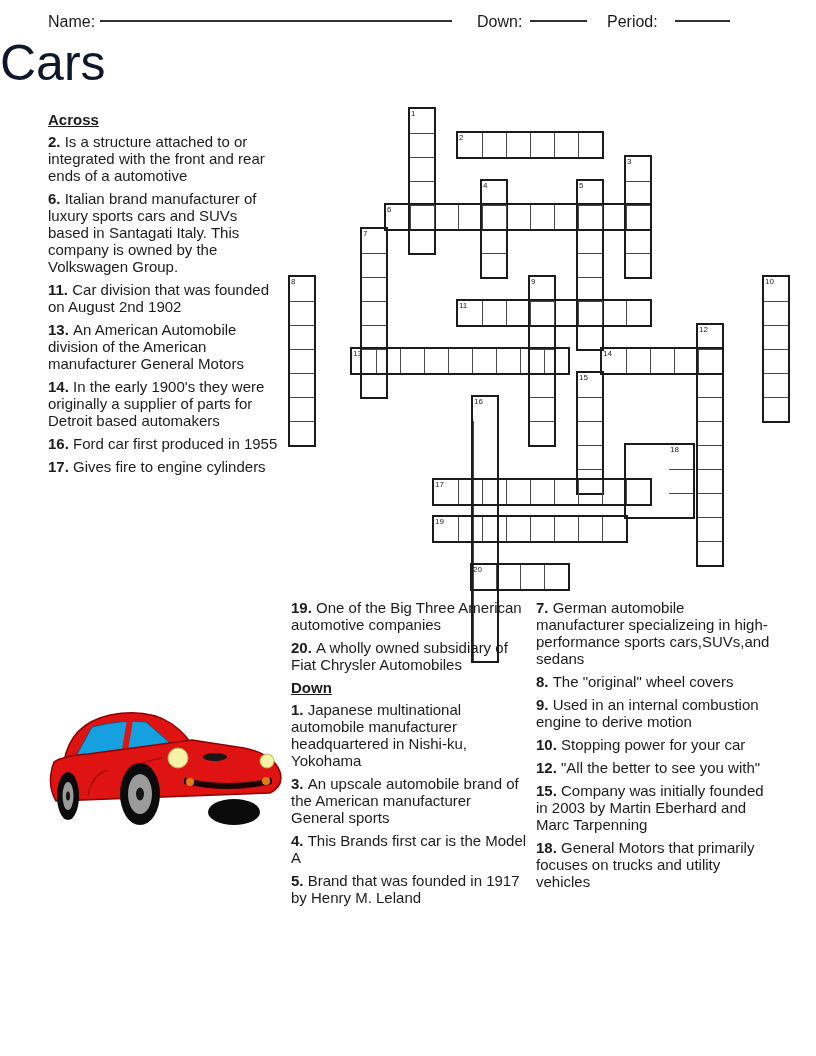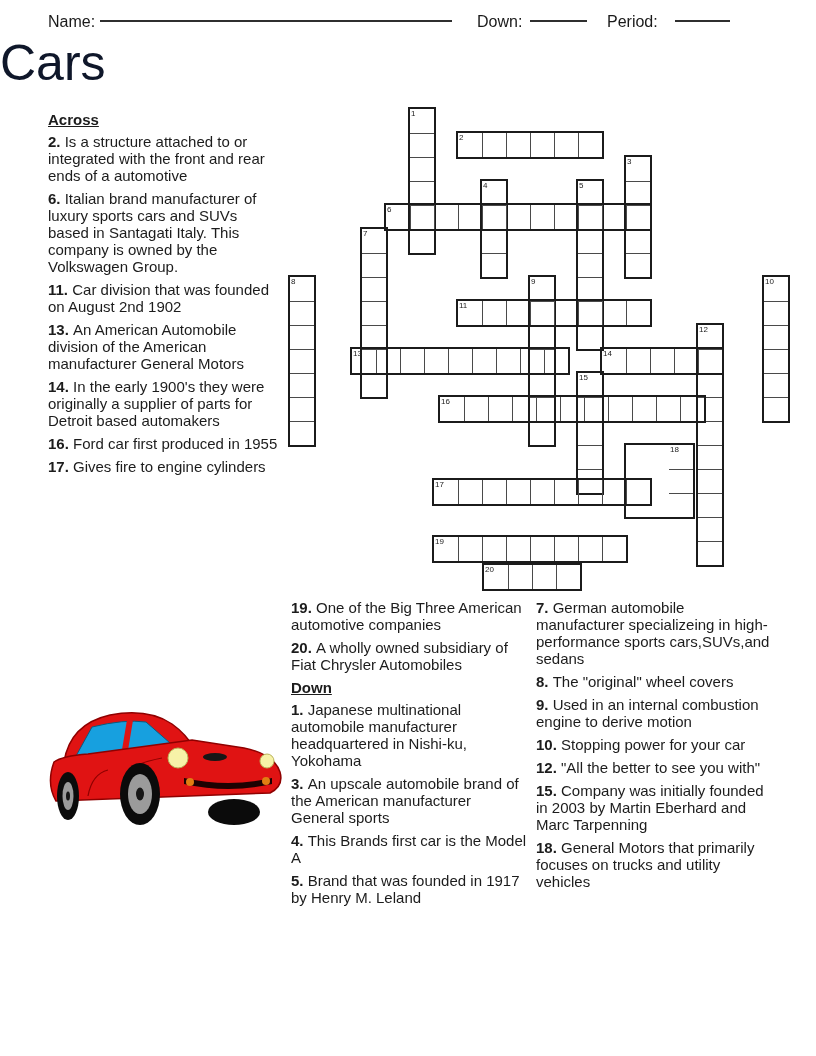--- a/index.html
+++ b/index.html
@@ -215,21 +215,21 @@
     </div>
     <div class="word down" style="left: 286px; top: 262px;">
       <div class="cell">
         <span class="cellnum">15</span>
       </div>
       <div class="cell"></div>
       <div class="cell"></div>
       <div class="cell"></div>
       <div class="cell"></div>
     </div>
-    <div class="word across" style="left: 148px; top: 286px;">
+    <div class="word across" style="left: 181px; top: 286px; flex-direction: column;">
       <div class="cell">
         <span class="cellnum">16</span>
       </div>
       <div class="cell"></div>
       <div class="cell"></div>
       <div class="cell"></div>
       <div class="cell"></div>
       <div class="cell"></div>
       <div class="cell"></div>
       <div class="cell"></div>
@@ -250,33 +250,33 @@
       <div class="cell"></div>
       <div class="cell"></div>
     </div>
     <div class="word down" style="left: 334px; top: 334px; padding-left: 43px;">
       <div class="cell">
         <span class="cellnum">18</span>
       </div>
       <div class="cell"></div>
       <div class="cell"></div>
     </div>
-    <div class="word across" style="left: 142px; top: 426px; text-decoration: underline;">
+    <div class="word across" style="left: 142px; top: 406px; text-decoration: underline;">
       <div class="cell">
         <span class="cellnum">19</span>
       </div>
       <div class="cell"></div>
       <div class="cell"></div>
       <div class="cell"></div>
       <div class="cell"></div>
       <div class="cell"></div>
       <div class="cell"></div>
       <div class="cell"></div>
     </div>
-    <div class="word across" style="left: 192px; top: 454px;">
+    <div class="word across" style="left: 180px; top: 454px;">
       <div class="cell">
         <span class="cellnum">20</span>
       </div>
       <div class="cell"></div>
       <div class="cell"></div>
       <div class="cell"></div>
     </div>
   </div>
 
 <div class="clue-col" id="col-left">

